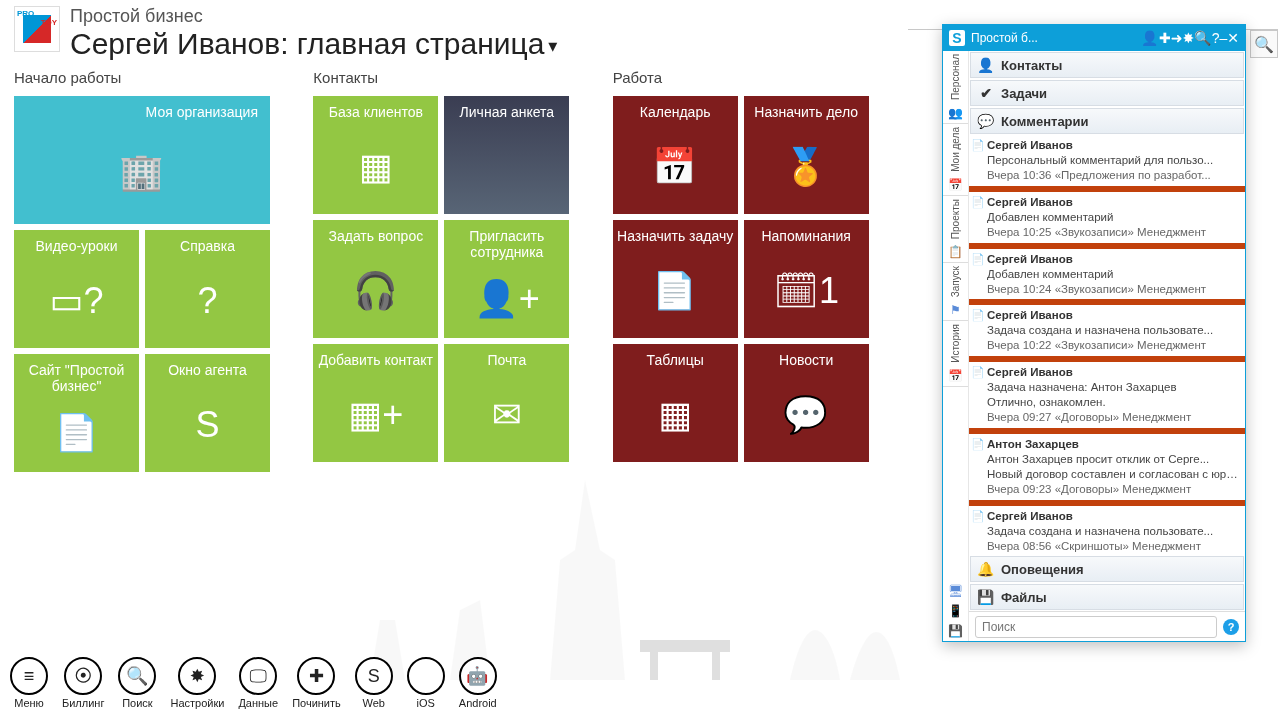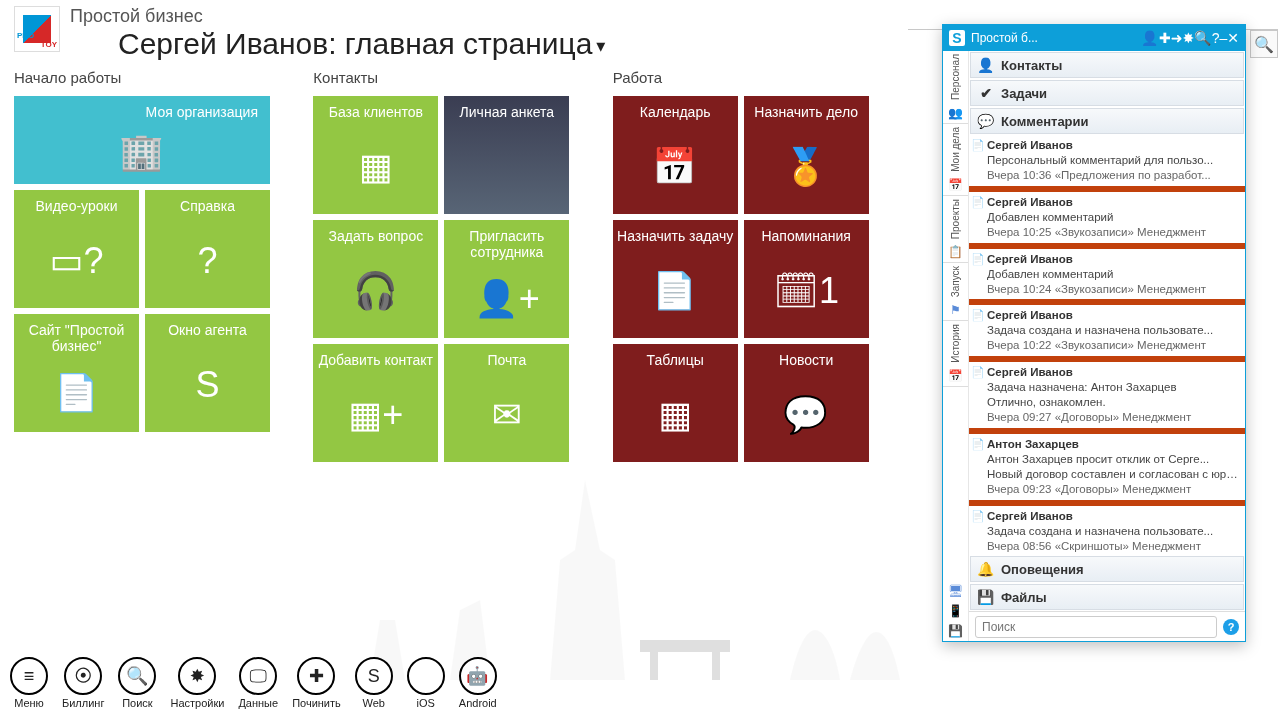--- a/index.html
+++ b/index.html
@@ -1,35 +1,35 @@
 <!DOCTYPE html>
 <html><head>
 <meta charset="utf-8">
 <style>
   * { box-sizing: border-box; margin: 0; padding: 0; }
   body { font-family: "Segoe UI", Arial, sans-serif; width: 1280px; height: 720px; overflow: hidden; background: #fff; position: relative; }
   .bg-silhouette { position: absolute; bottom: 40px; left: 0; right: 0; height: 260px; pointer-events: none; opacity: 0.12; }
   .main-content { position: absolute; left: 0; top: 0; width: 908px; height: 720px; }
   .header { padding: 6px 14px 4px 14px; display: flex; align-items: flex-start; }
-  .logo { width: 46px; height: 46px; background: #fff; border: 1px solid #ddd; margin-right: 10px; display:flex; flex-direction:column; justify-content:flex-end; align-items:center; padding:2px; font-size:8px; font-weight:bold; position:relative;}
+  .logo { width: 46px; height: 46px; background: #fff; border: 1px solid #ddd; margin-right: 10px; display:flex; flex-direction:column; justify-content:flex-start; align-items:center; padding:2px; font-size:8px; font-weight:bold; position:relative;}
   .logo::before{content:""; position:absolute; top:8px; left:8px; right:8px; bottom:8px; background:linear-gradient(135deg,#0096d6 50%, #d62828 50%);}
   .logo .lt{color:#0096d6; z-index:2; align-self:flex-start;}
   .logo .lb{color:#d62828; z-index:2; align-self:flex-end;}
   .header-txt { display: flex; flex-direction: column; }
   .app-name { font-size: 18px; color: #555; }
-  .page-title { font-size: 30px; color: #222; font-weight: 300; margin-left: 48px; }
+  .page-title { font-size: 30px; color: #222; font-weight: 300; }
   .page-title .caret { font-size: 18px; vertical-align: middle; padding-left: 4px;}
   .columns { display: flex; padding: 4px 14px; gap: 18px; }
   .col { display: flex; flex-direction: column; }
   .col-title { font-size: 15px; color: #444; margin-bottom: 10px; }
   .tiles { display: flex; flex-wrap: wrap; gap: 6px; }
   .tile { color: #fff; font-size: 14px; display: flex; flex-direction: column; align-items: center; justify-content: flex-start; padding: 8px 4px 0 4px; position: relative; text-align:center; }
   .tile .label { width: 100%; }
   .tile .ticon { flex: 1; display: flex; align-items: center; justify-content: center; font-size: 36px; }
-  .tile.wide { width: 256px; height: 88px; }
+  .tile.wide { width: 256px; height: 128px; }
   .tile.wide .label { text-align: right; padding-right: 8px;}
   .tile.sm { width: 125px; height: 118px; }
   .c-blue { background: #42bfcf; }
   .c-green { background: #93c743; text-align: center; }
   .c-turq { background: #7f1d1d; }
   .c-photo { background: linear-gradient(to bottom, #3a3d52, #586576); }
   .toolbar { position: absolute; left: 0; bottom: 0; width: 908px; height: 74px; display: flex; align-items: center; padding: 0 10px; gap: 14px; background: transparent;}
   .tool { display: flex; flex-direction: column; align-items: center; font-size: 11px; color: #222; cursor: pointer; }
   .tool .circ { width: 38px; height: 38px; border: 2px solid #000; border-radius: 50%; display: flex; align-items: center; justify-content: center; font-size: 18px; margin-bottom: 2px; background:#fff;}
   

